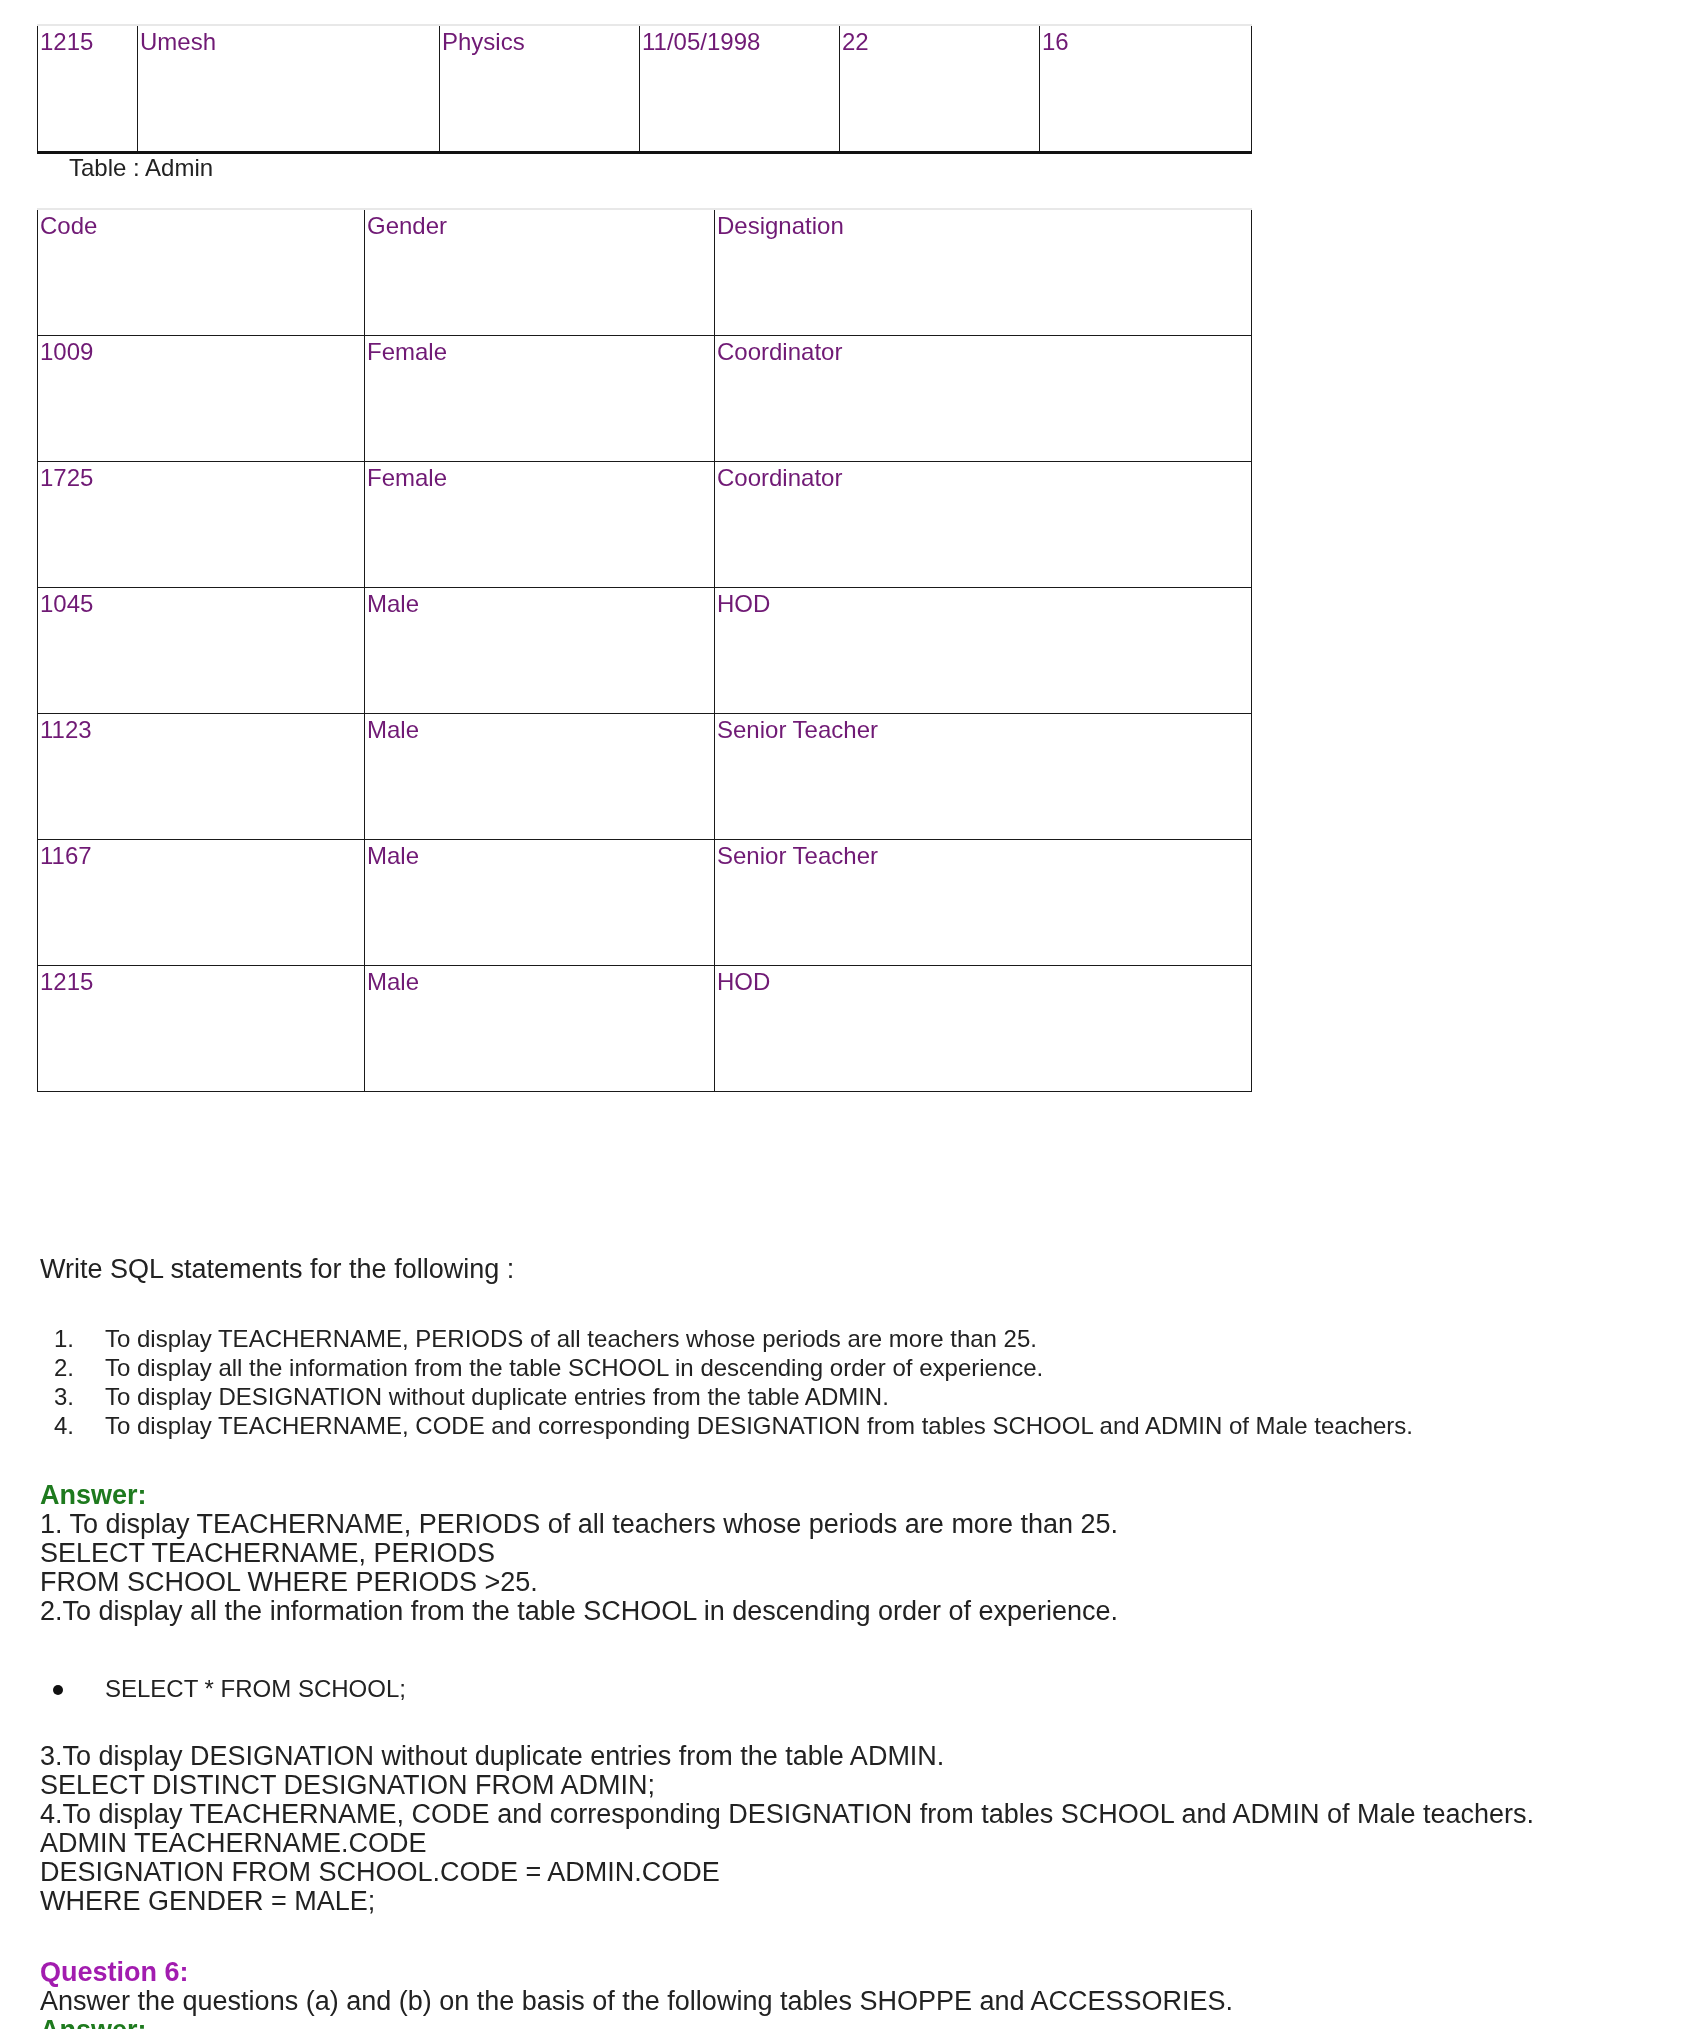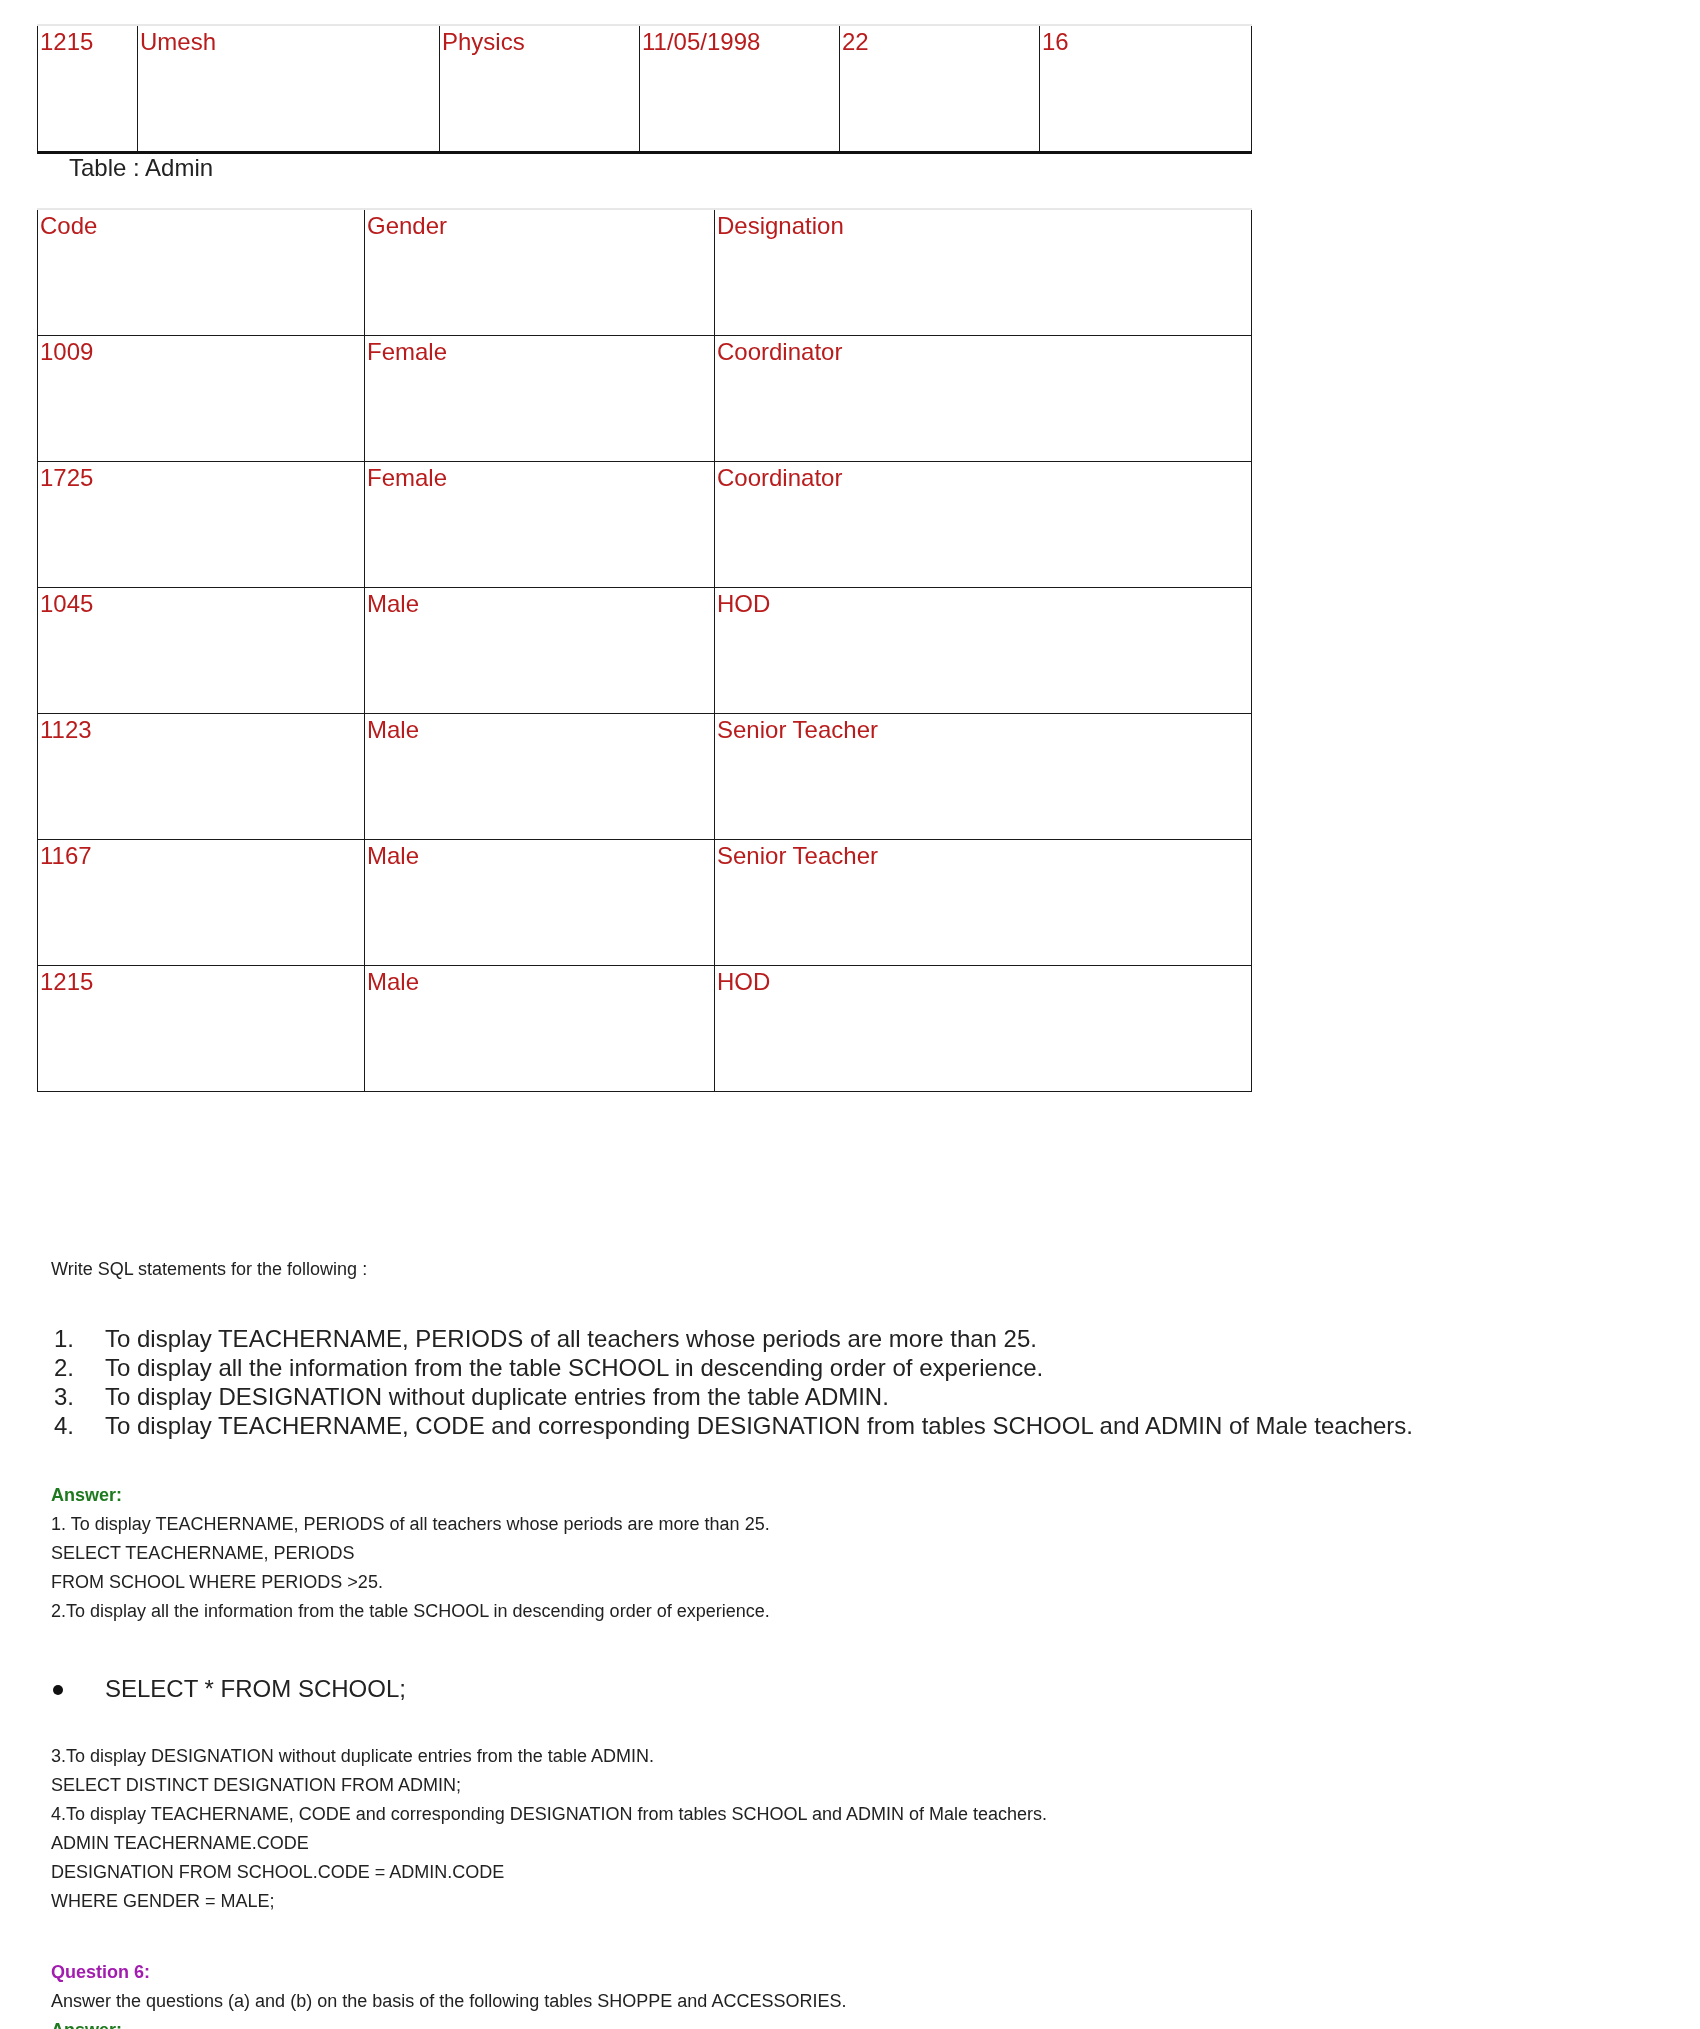--- a/index.html
+++ b/index.html
@@ -5,30 +5,30 @@
   html, body { margin: 0; padding: 0; background: #ffffff; }
   body {
     width: 1700px; height: 2029px; position: relative; overflow: hidden;
     font-family: "Liberation Sans", sans-serif; color: #222222;
     font-size: 24px;
   }
   .abs { position: absolute; }
   table { border-collapse: collapse; position: absolute; table-layout: fixed; }
   td {
     border: 1.5px solid #1a1a1a; vertical-align: top; padding: 2px 5px 0 2px;
-    font-size: 24px; line-height: 28px; color: #b91c1c;
+    font-size: 24px; line-height: 28px; color: #701a75;
   }
   #school-tail { left: 37px; top: 24px; width: 1214px; border-top: 2px solid #e6e6e6; }
   #school-tail td { height: 123px; border-top: 2px solid #e8e8e8; }
   #school-tail tr td { border-bottom: 3px solid #111; }
   #admin-table { left: 37px; top: 208px; width: 1214px; border-top: 2px solid #0f766e; }
   #admin-table td { height: 123px; }
   #admin-table tr:first-child td { border-top: 2px solid #e8e8e8; }
   .caption-bold { font-weight: normal; font-size: 24px; margin-left: 29px; }
-  .line { position: absolute; left: 51px; white-space: nowrap; font-size: 18px; line-height: 29px; }
+  .line { position: absolute; left: 40px; white-space: nowrap; font-size: 27px; line-height: 29px; }
   ol.qlist { position: absolute; left: 0; top: 1324px; margin: 0; padding: 0; list-style: none; }
   ol.qlist li { position: relative; height: 29px; line-height: 29px; white-space: nowrap; font-size: 24px; }
   ol.qlist .num { position: absolute; left: 54px; }
   ol.qlist .txt { position: absolute; left: 105px; }
   .green { color: #1e7a1e; font-weight: bold; }
   .orange { color: #a21caf; font-weight: bold; }
   .bullet-row { position: absolute; top: 1674px; left: 0; height: 29px; line-height: 29px; white-space: nowrap; }
   .bullet-dot { position: absolute; left: 53px; top: 11px; width: 10px; height: 10px; background: #111; border-radius: 50%; }
   .bullet-txt { position: absolute; left: 105px; }
 </style>

